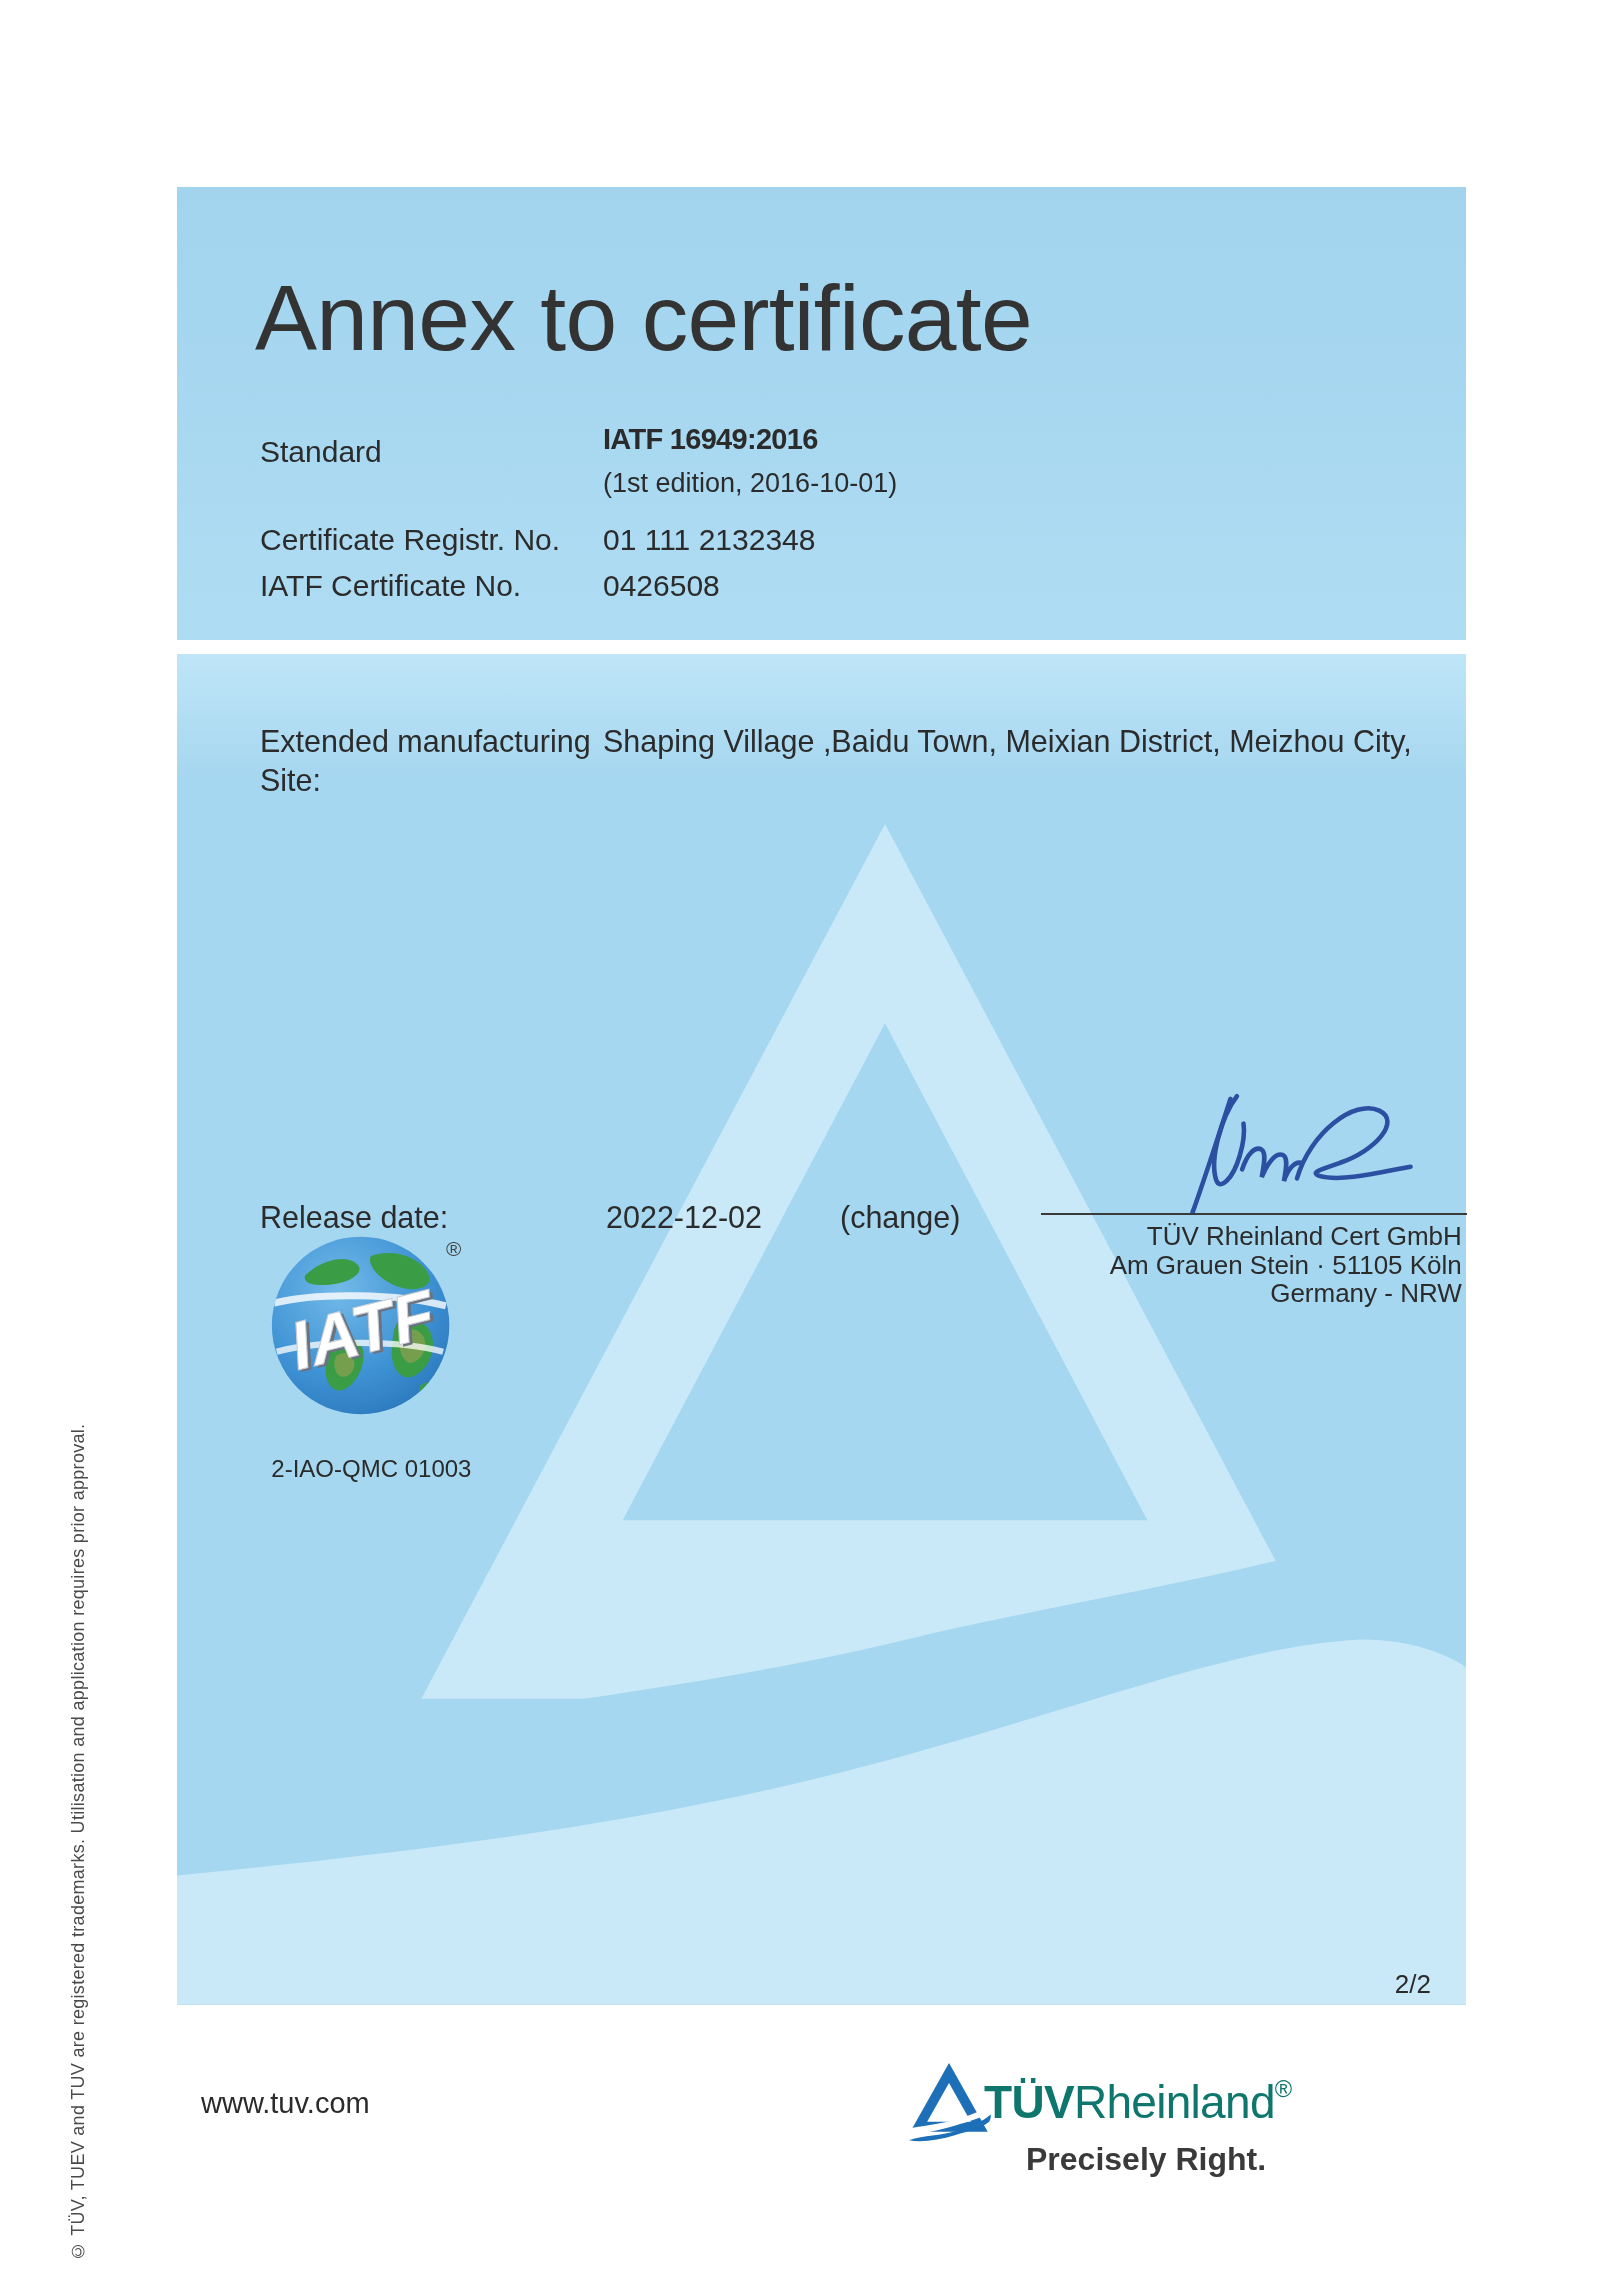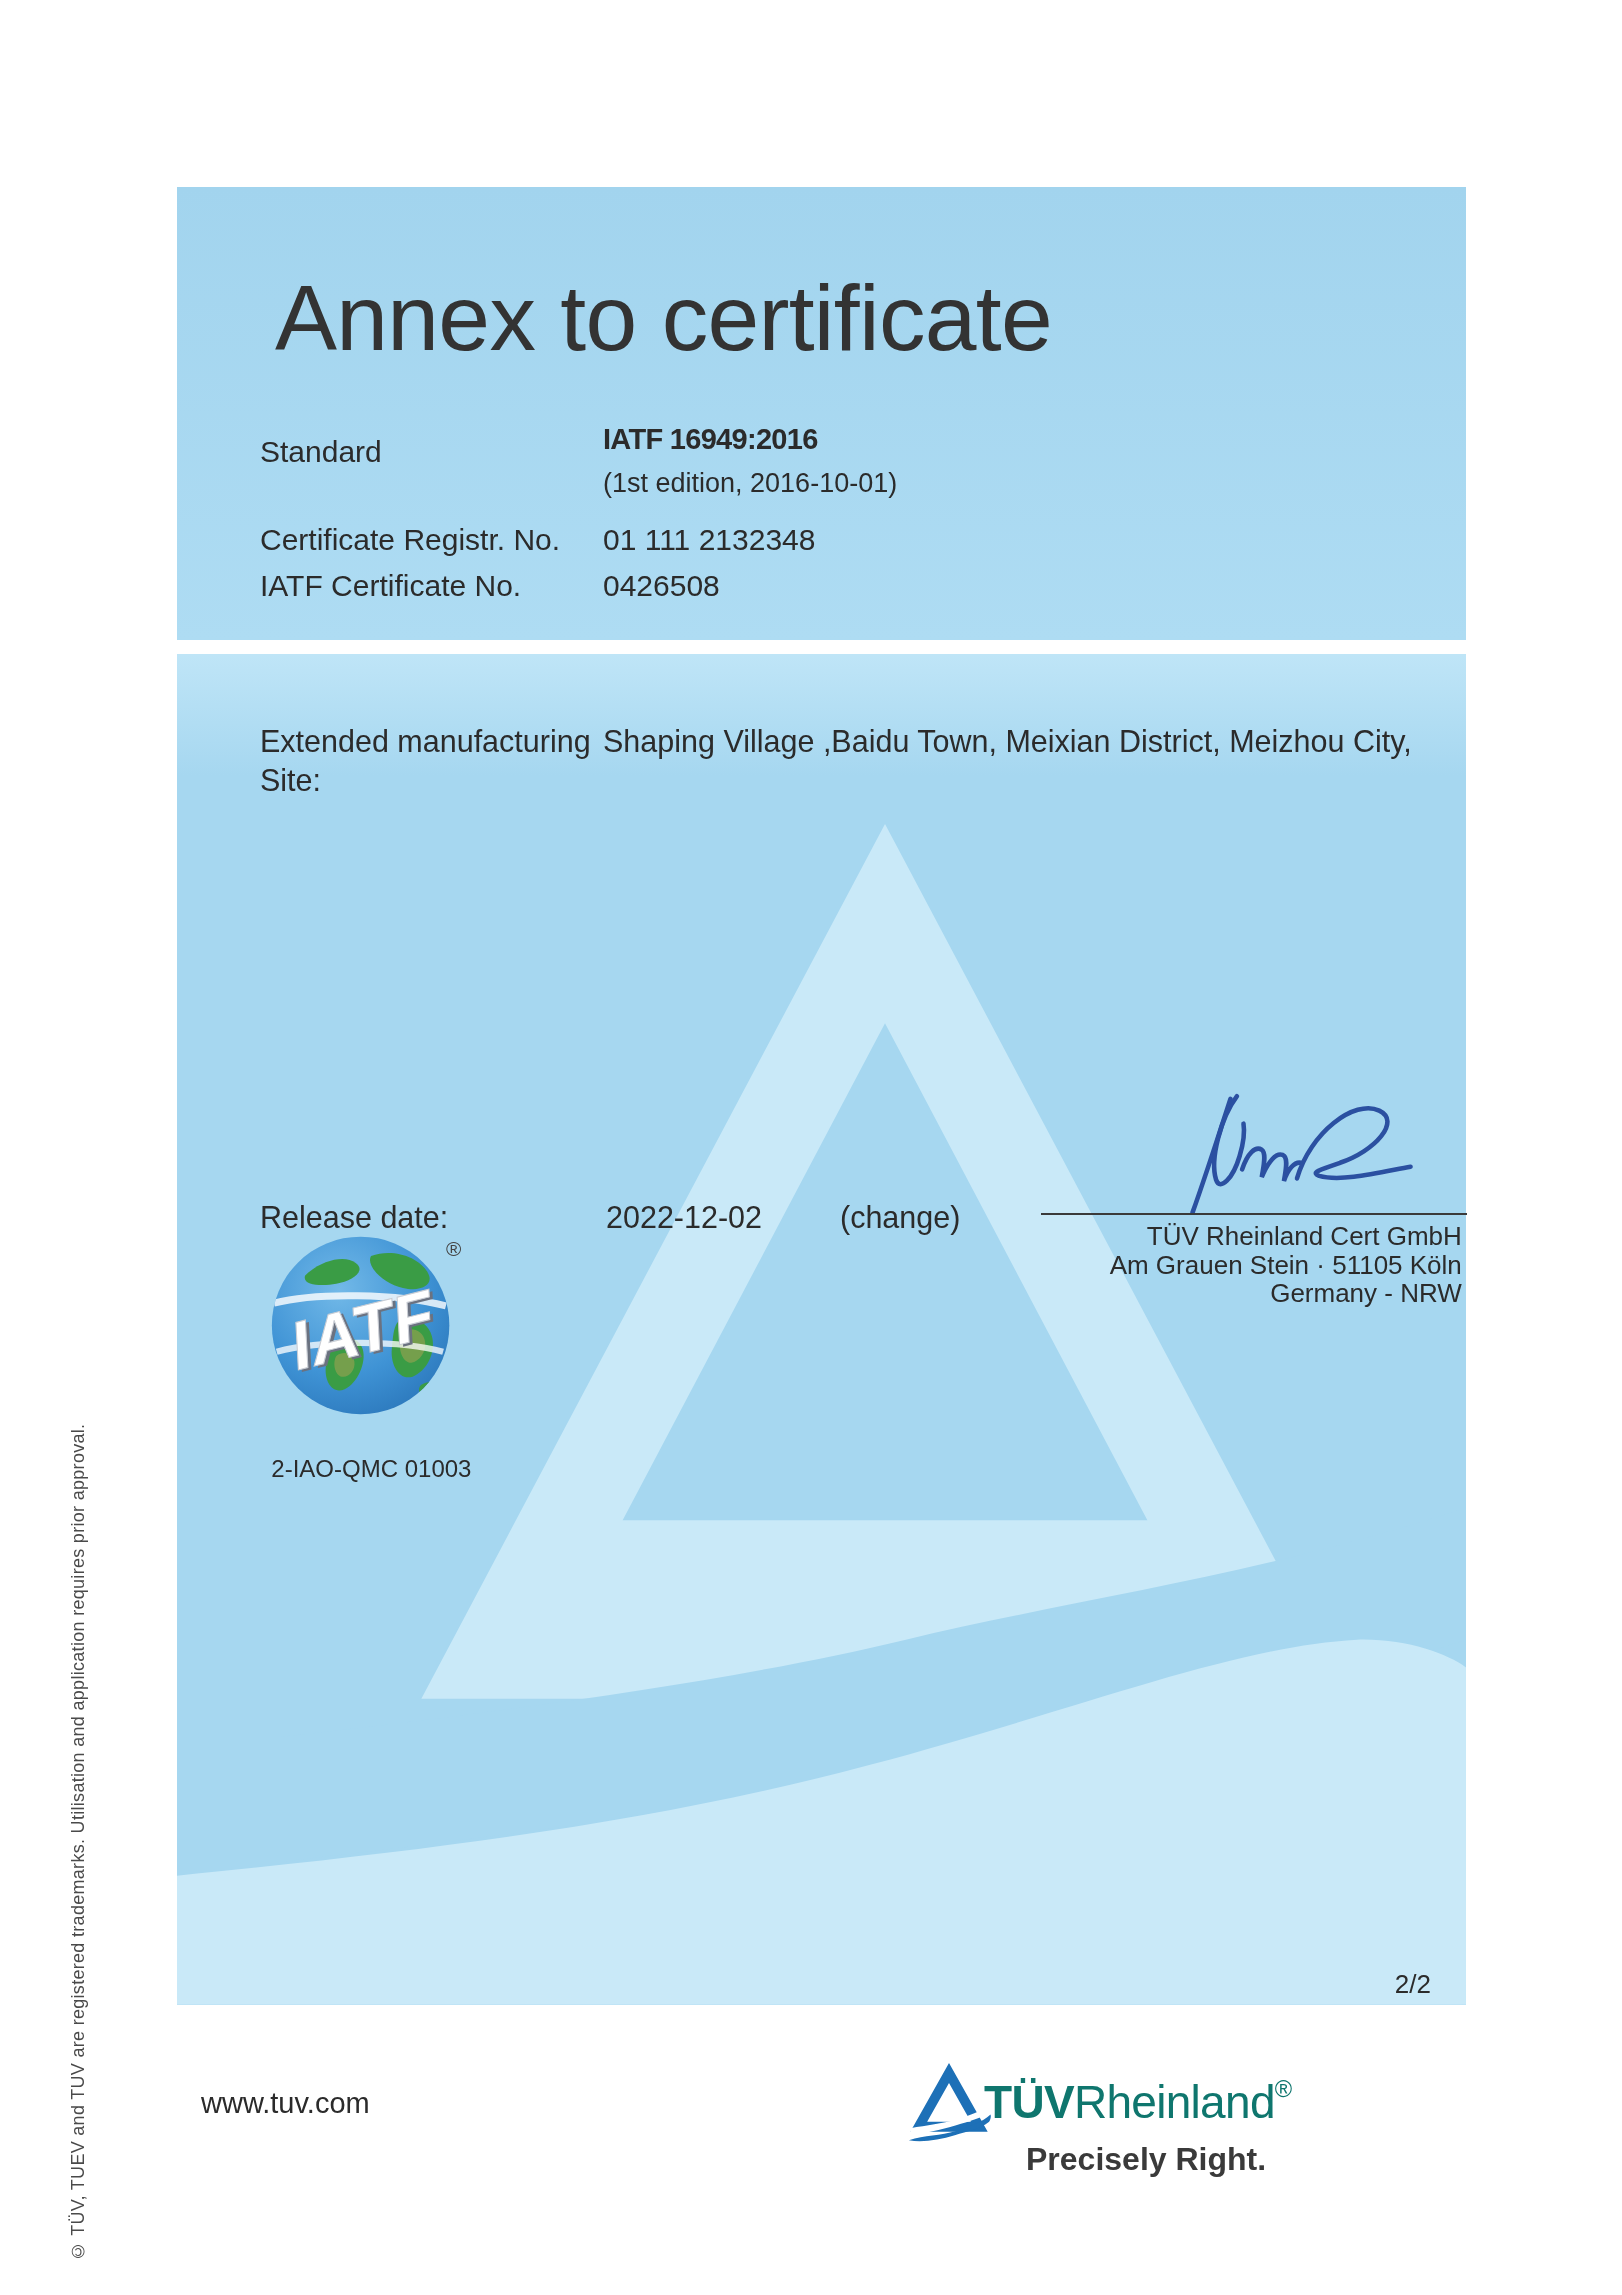--- a/index.html
+++ b/index.html
@@ -27,21 +27,21 @@
   }
   .main-block{
     position:absolute;left:177px;top:654px;width:1289px;height:1351px;
     background:linear-gradient(180deg,var(--cert-blue-top) 0%,var(--cert-blue-deep) 9%,var(--cert-blue-deep) 100%);
   }
   .main-block .content{position:absolute;inset:0;z-index:1;}
   .watermark{position:absolute;inset:0;z-index:0;}
   
   .doc-title{
     position:absolute;left:78px;top:78px;
-    font-size:93px;letter-spacing:-0.7px;color:#333333;white-space:nowrap;margin-left:20px;
+    font-size:93px;letter-spacing:-0.7px;color:#333333;white-space:nowrap;
   }
   .hrow{position:absolute;white-space:nowrap;}
   .hrow .lbl{position:absolute;left:83px;top:0;font-size:30px;}
   .hrow .val{position:absolute;left:426px;top:0;font-size:30px;}
   .row-standard{top:236px;}
   .row-standard .lbl{top:11.8px;}
   .row-standard .val{font-size:29px;font-weight:700;letter-spacing:-0.7px;}
   .row-edition{top:281px;}
   .row-edition .val{font-size:27px;}
   .row-registr{top:336px;}

